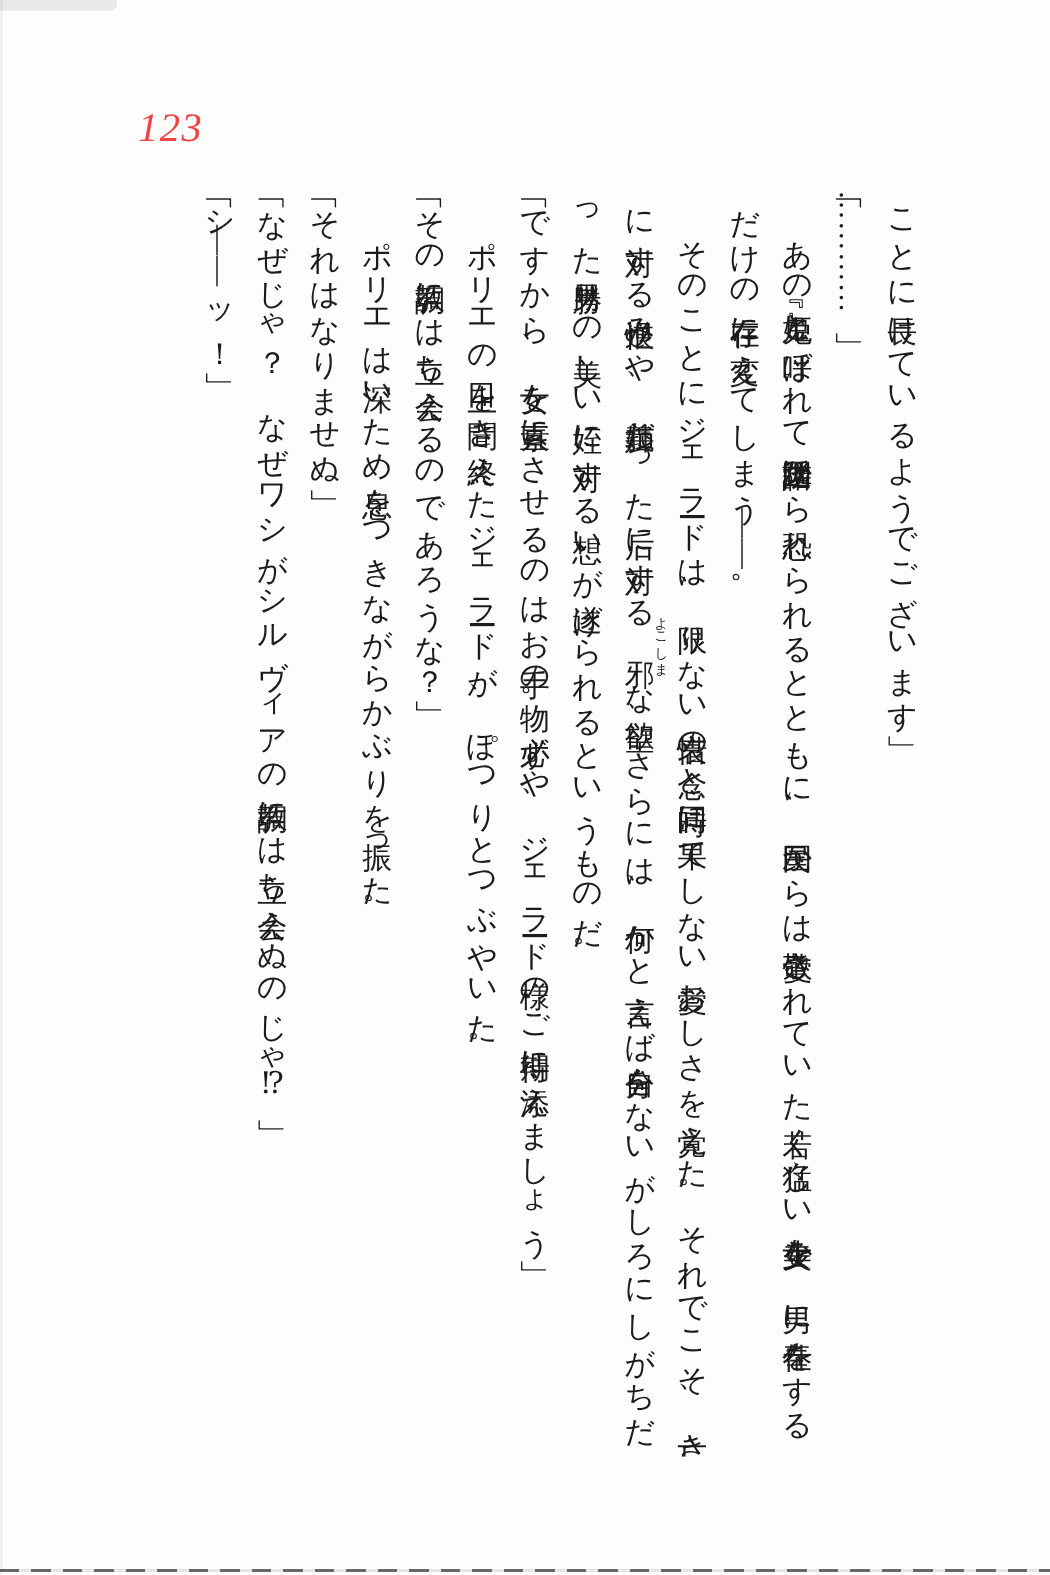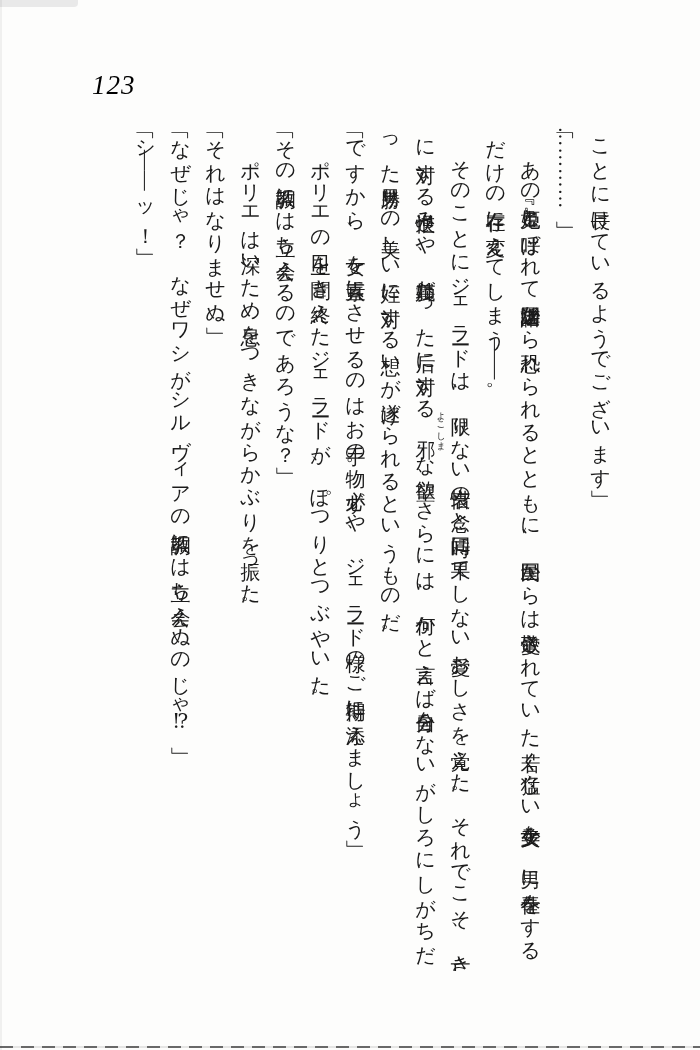--- a/index.html
+++ b/index.html
@@ -36,21 +36,21 @@
     background: repeating-linear-gradient(90deg,
       rgba(55,55,55,0.75) 0px, rgba(55,55,55,0.75) 13px,
       rgba(55,55,55,0.12) 13px, rgba(55,55,55,0.12) 21px);
   }
   .page-number {
     position: absolute;
     top: 70px;
     left: 92px;
     font-size: 27px;
     font-style: italic;
-    color: #000000;
+    color: #ef4444;
     letter-spacing: 1px;
   }
   .text-area {
     position: absolute;
     top: 126px;
     right: 82px;
     width: 562px;
     height: 845px;
     writing-mode: vertical-rl;
     -webkit-writing-mode: vertical-rl;

